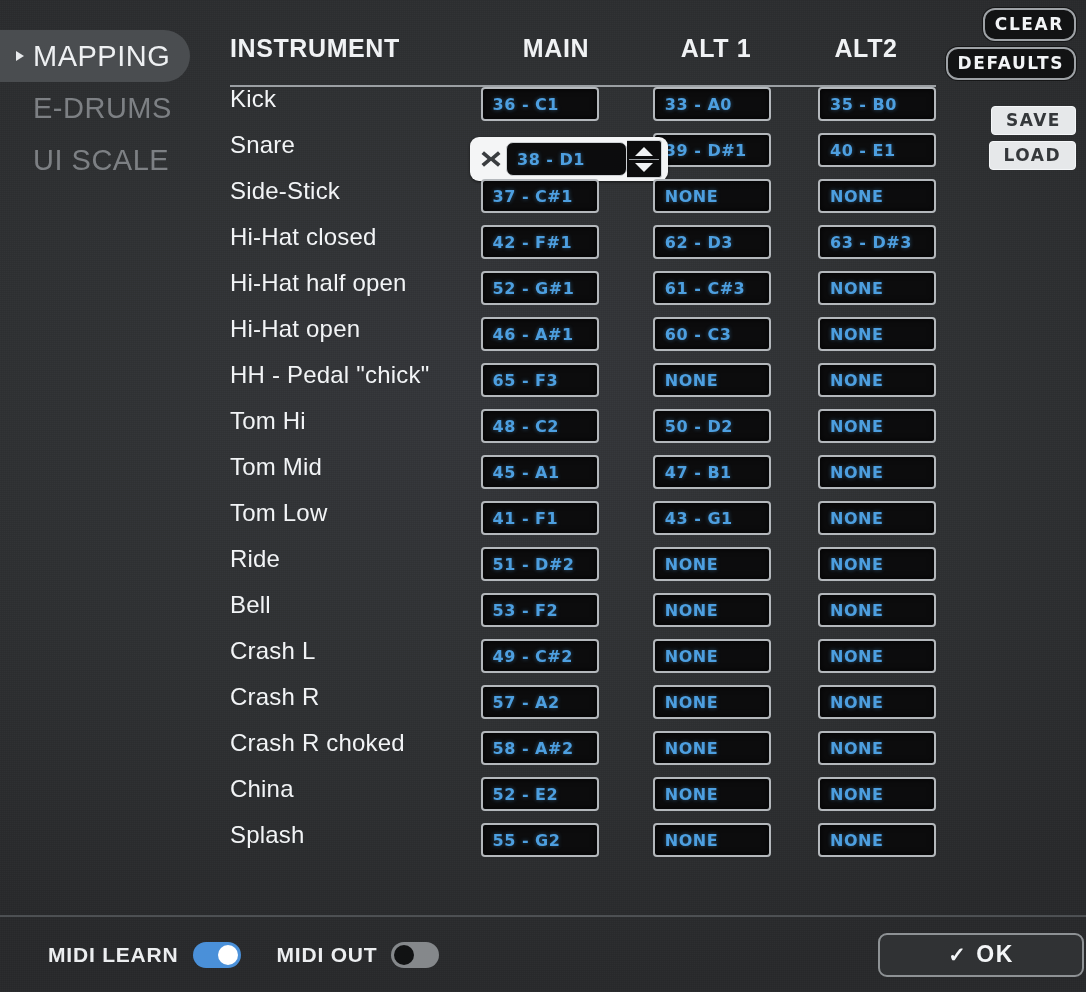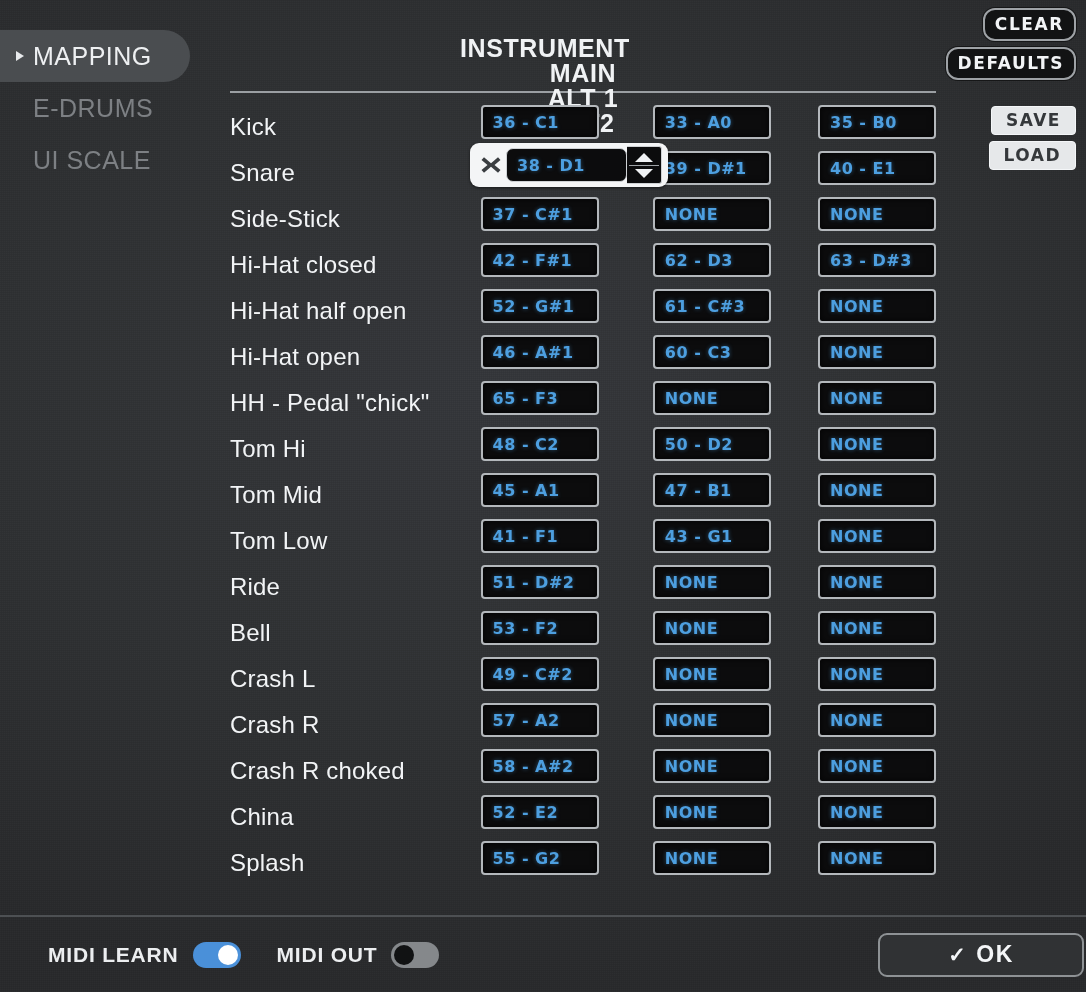--- a/index.html
+++ b/index.html
@@ -42,21 +42,21 @@
     top: 30px;
     width: 190px;
   }
   .side-item {
     position: relative;
     height: 52px;
     display: flex;
     align-items: center;
     padding-left: 16px;
     box-sizing: border-box;
-    font-size: 25px;
+    font-size: 29px;
     letter-spacing: 0.5px;
     color: #7d8084;
     font-weight: 400;
     cursor: pointer;
     user-select: none;
   }
   .side-item.active {
     background: #4a4d50;
     border-top-right-radius: 26px;
     border-bottom-right-radius: 26px;
@@ -118,42 +118,41 @@
 
   
   .table {
     position: absolute;
     left: 230px;
     top: 36px;
     width: 706px;
   }
   .thead {
     display: flex;
-    align-items: center;
+    align-items: flex-start;
     height: 38px;
     border-bottom: 2px solid #9b9fa3;
-    padding-bottom: 17px;
-    flex-direction: column;
+    padding-bottom: 11px;
   }
   .th {
     font-size: 25px;
     font-weight: 600;
     color: #f0f2f4;
     letter-spacing: 0.6px;
     user-select: none;
     line-height: 1;
   }
   .col-instrument { width: 246px; }
   .col-main   { width: 160px; text-align: center; }
   .col-alt1   { width: 160px; text-align: center; }
   .col-alt2   { width: 140px; text-align: center; }
 
   .trow {
     display: flex;
-    align-items: flex-end;
+    align-items: flex-start;
     height: 46px;
     position: relative;
     gap: 40px;
   }
   .inst-name {
     width: 246px;
     font-size: 24px;
     color: #f2f4f6;
     font-weight: 500;
     letter-spacing: 0.2px;

